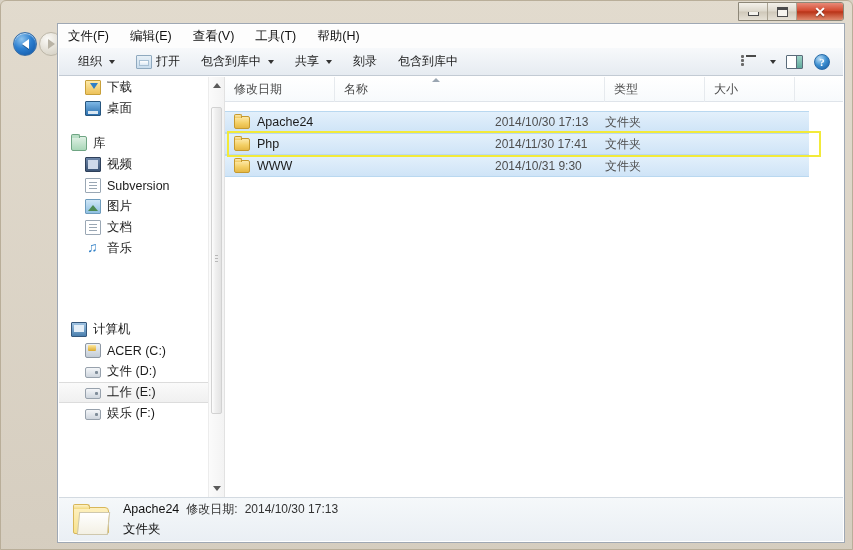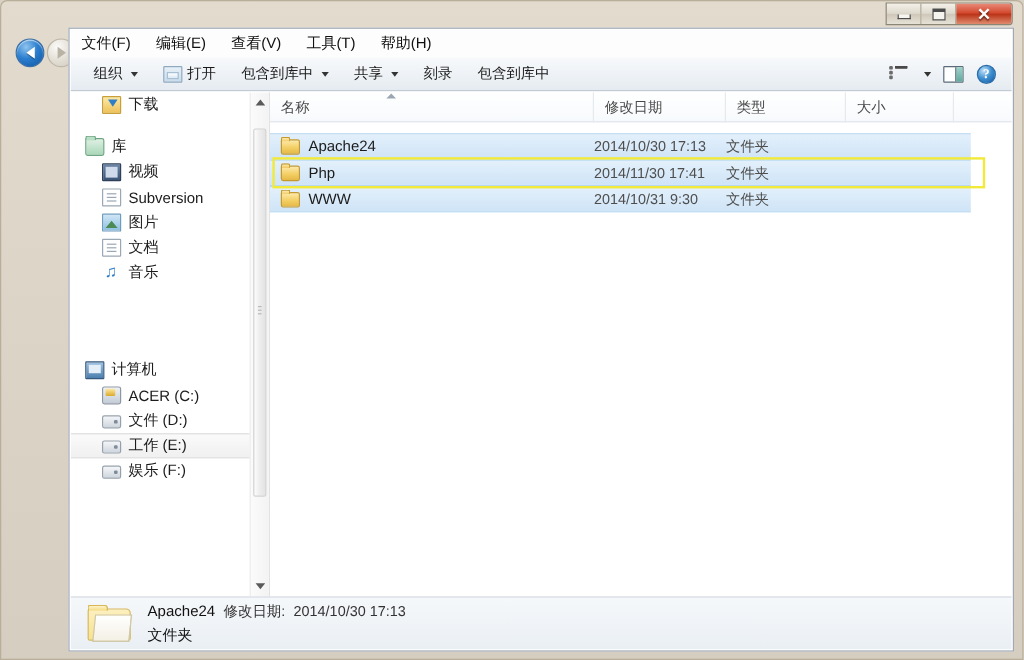--- a/index.html
+++ b/index.html
@@ -514,20 +514,24 @@
 
       <div class="body">
 
         <div class="sidebar">
           <div class="sb-scroll">
 
             <div class="sb-item">
               <span class="sb-ico ico-download"></span>
               <span>下载</span>
             </div>
+            <div class="sb-item">
+              <span class="sb-ico ico-desktop"></span>
+              <span>桌面</span>
+            </div>
 
             <div class="sb-spacer"></div>
 
             <div class="sb-item group">
               <span class="sb-ico ico-library"></span>
               <span>库</span>
             </div>
             <div class="sb-item">
               <span class="sb-ico ico-video"></span>
               <span>视频</span>
@@ -580,26 +584,26 @@
             <div class="sb-thumb"></div>
             <div class="sb-arrow down">
               <span class="t-dn"></span>
             </div>
           </div>
         </div>
 
         <div class="filelist">
 
           <div class="col-header">
+            <div class="col c-date">
+              <span>修改日期</span>
+            </div>
             <div class="col c-name">
               <span>名称</span>
               <span class="sort-arrow"></span>
-            </div>
-            <div class="col c-date">
-              <span>修改日期</span>
             </div>
             <div class="col c-type">
               <span>类型</span>
             </div>
             <div class="col c-size">
               <span>大小</span>
             </div>
           </div>
 
           <div class="rows">

